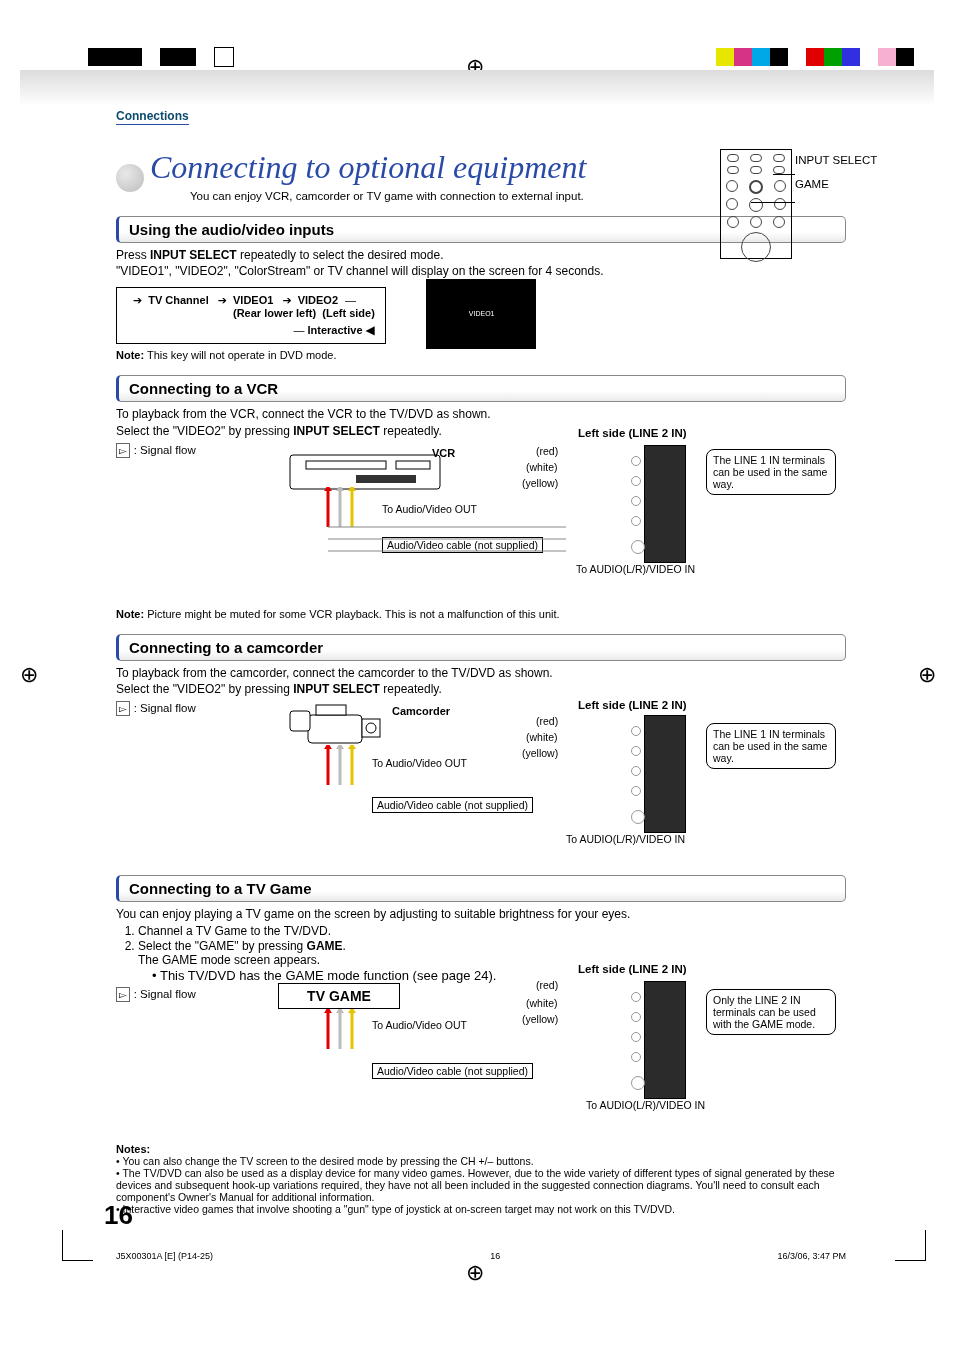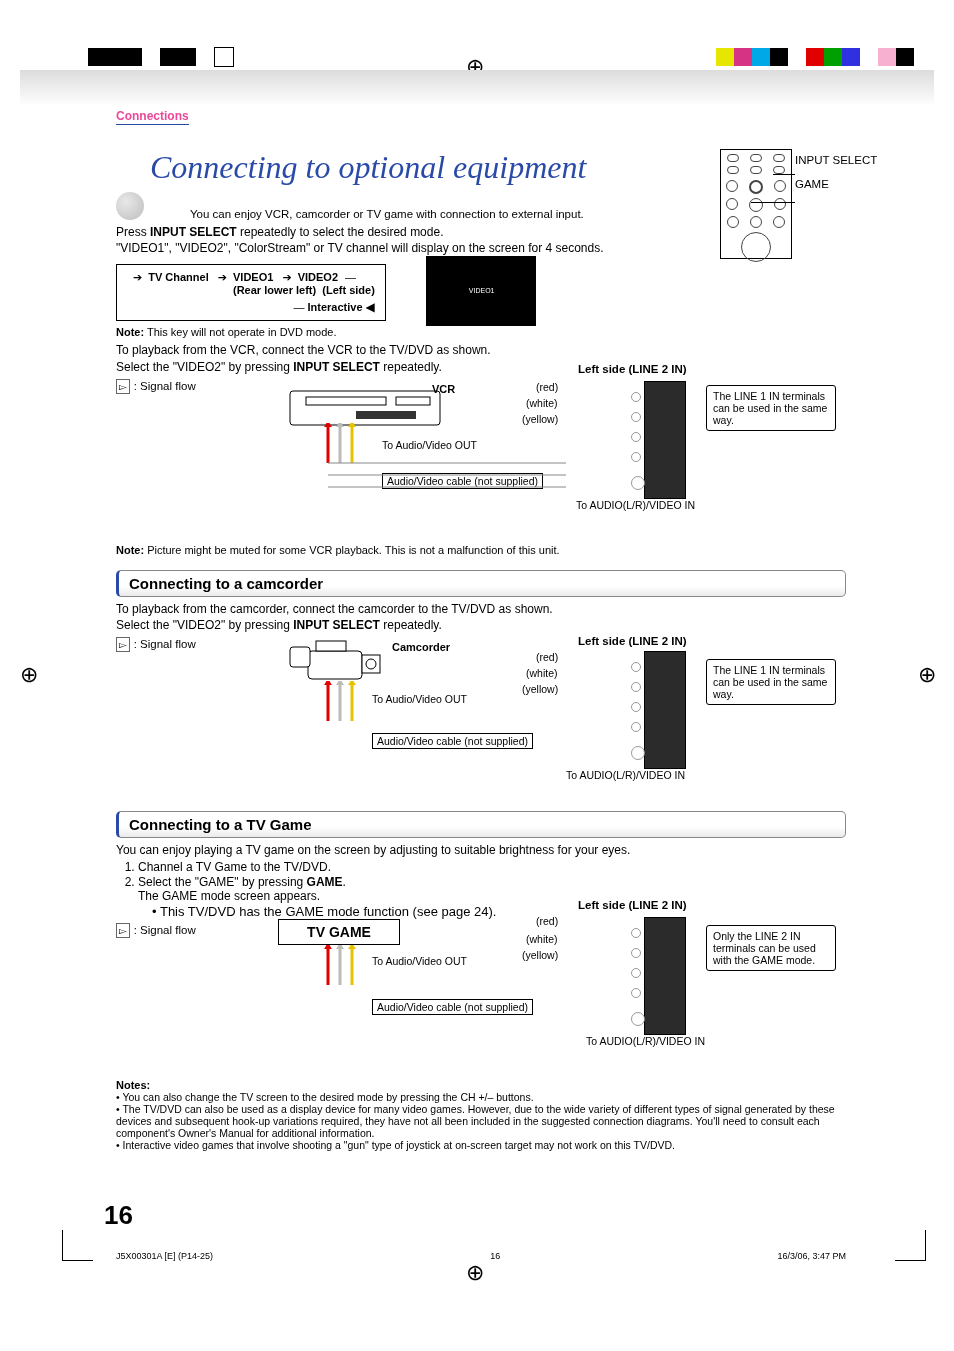--- a/index.html
+++ b/index.html
@@ -2,25 +2,25 @@
 <html><head>
 <meta charset="utf-8">
 <style>
   html,body{margin:0;padding:0;background:#fff;font-family:Helvetica,Arial,sans-serif;color:#000}
   .page{width:954px;height:1351px;position:relative;overflow:hidden}
   .colorbar{position:absolute;top:48px;left:0;right:0;height:18px;display:flex;align-items:center}
   .colorbar .sq{width:18px;height:18px}
   .reg-mark{position:absolute;font-size:22px;line-height:1}
   .grad{position:absolute;left:20px;right:20px;top:70px;height:36px;background:linear-gradient(#dcdcdc,#ffffff)}
   .inner{position:absolute;left:116px;top:106px;width:730px}
-  .section-label{color:#ec4899;font-size:12px;font-weight:bold;border-bottom:1px solid #2a4aa8;display:inline-block;padding-bottom:1px}
-  .maintitle-row{display:flex;align-items:flex-end;margin-top:24px}
+  .section-label{color:#0c4a6e;font-size:12px;font-weight:bold;border-bottom:1px solid #2a4aa8;display:inline-block;padding-bottom:1px}
+  .maintitle-row{display:flex;align-items:center;margin-top:24px}
   .bullet{width:28px;height:28px;border-radius:50%;background:radial-gradient(circle at 35% 35%,#e8e8e8,#bdbdbd);margin-right:6px;margin-top:4px;flex:none}
   .maintitle{font-family:"Times New Roman",serif;font-style:italic;font-size:32px;color:#2a4aa8}
-  .subtitle{font-size:11.5px;margin-left:40px;margin-top:22px}
+  .subtitle{font-size:11.5px;margin-left:40px;margin-top:4px}
   .remote{position:absolute;right:54px;top:0;width:70px;height:108px;border:1px solid #000}
   .remote .row{display:flex;justify-content:space-around;margin-top:4px}
   .remote .btn{border:1px solid #444;border-radius:50%}
   .remote-labels{position:absolute;right:-120px;top:4px;font-size:11.5px;width:116px}
   .remote-labels div{margin:0 0 12px 0}
   .remote .lead{position:absolute;background:#000;height:1px}
   .sec-head{border:1px solid #888;border-radius:5px;padding:4px 10px;font-weight:bold;font-size:15px;margin-top:14px;background:linear-gradient(#fff 60%,#eaeaea);border-left:3px solid #2a4aa8}
   .body-text{font-size:12px;line-height:1.35;margin-top:4px}
   .body-text b{font-weight:bold}
   .flowbox{border:1px solid #000;padding:6px 10px;display:inline-block;font-size:11px;margin-top:8px}
@@ -28,21 +28,21 @@
   .screen-sample{display:inline-block;width:110px;height:70px;border:1px solid #000;background:#000;color:#fff;font-size:7px;vertical-align:top;margin-left:40px;padding:30px 0 0 42px;box-sizing:border-box}
   .note-line{font-size:11px;margin-top:0}
   .diagram-area{position:relative;height:150px;margin-top:4px}
   .signal-flow{position:absolute;left:0;top:0;font-size:11.5px}
   .signal-flow .sf-arrow{display:inline-block;border:1px solid #666;padding:1px 2px;font-size:10px;margin-right:4px}
   .device-box{position:absolute;border:1px solid #000;text-align:center;font-size:14px;font-weight:bold}
   .device-label{position:absolute;font-size:11px}
   .tv-panel{position:absolute;width:40px;height:116px;background:#2b2b2b;border:1px solid #000}
   .jack{width:8px;height:8px;border:1px solid #999;border-radius:50%;position:absolute;left:-14px}
   .side-label{position:absolute;font-size:11.5px;font-weight:bold}
-  .hint-box{position:absolute;border:1px solid #000;border-radius:3px;font-size:10.5px;padding:4px 6px;width:116px}
+  .hint-box{position:absolute;border:1px solid #000;border-radius:8px;font-size:10.5px;padding:4px 6px;width:116px}
   .connector-label{position:absolute;font-size:10.5px}
   .pagenum{position:absolute;left:104px;bottom:120px;font-size:26px;font-weight:bold}
   .footer{position:absolute;left:116px;bottom:90px;font-size:9px;width:730px;display:flex;justify-content:space-between}
   .crop{position:absolute;border:0 solid #000}
   ol.steps{margin:2px 0 2px 22px;padding:0;font-size:12px}
   ol.steps li{margin-bottom:1px}
   ul.sub{margin:1px 0 0 14px;padding:0;font-size:13px;list-style:none}
   ul.sub li::before{content:"• ";}
   .notes-block{font-size:10.5px;margin-top:6px}
   .notes-block b{font-size:11px}
@@ -128,20 +128,21 @@
         <div class="lead" style="top:24px;left:52px;width:22px"></div>
         <div class="lead" style="top:52px;left:30px;width:44px"></div>
         <div class="remote-labels">
           <div>INPUT SELECT</div>
           <div>GAME</div>
         </div>
       </div>
     </div>
 
     
+    <div class="sec-head">Using the audio/video inputs</div>
     <div class="body-text">
       <span>Press </span><b>INPUT SELECT</b><span> repeatedly to select the desired mode.</span><br>
       <span>"VIDEO1", "VIDEO2", "ColorStream" or TV channel will display on the screen for 4 seconds.</span>
     </div>
     <div style="display:flex;align-items:flex-start">
       <div class="flowbox">
         <div>
           <span class="arrow">➔</span><b>TV Channel</b>
           <span class="arrow">➔</span><b>VIDEO1</b>
           <span class="arrow">➔</span><b>VIDEO2</b>
@@ -152,20 +153,21 @@
         </div>
         <div style="text-align:right;margin-top:4px">
           <span>—</span> <b>Interactive</b> <span style="font-size:12px">◀</span>
         </div>
       </div>
       <div class="screen-sample"><span>VIDEO1</span></div>
     </div>
     <div class="note-line"><b>Note:</b><span> This key will not operate in DVD mode.</span></div>
 
     
+    <div class="sec-head">Connecting to a VCR</div>
     <div class="body-text">
       <span>To playback from the VCR, connect the VCR to the TV/DVD as shown.</span><br>
       <span>Select the "VIDEO2" by pressing </span><b>INPUT SELECT</b><span> repeatedly.</span>
     </div>
     <div class="diagram-area" style="height:165px">
       <div class="signal-flow"><span class="sf-arrow">▻</span><span>: Signal flow</span></div>
       <svg class="svg-vcr" style="left:170px;top:4px" width="160" height="50">
           <rect x="4" y="8" width="150" height="34" rx="3" fill="#fff" stroke="#000"></rect>
           <rect x="20" y="14" width="80" height="8" fill="none" stroke="#000"></rect>
           <rect x="110" y="14" width="34" height="8" fill="none" stroke="#000"></rect>

